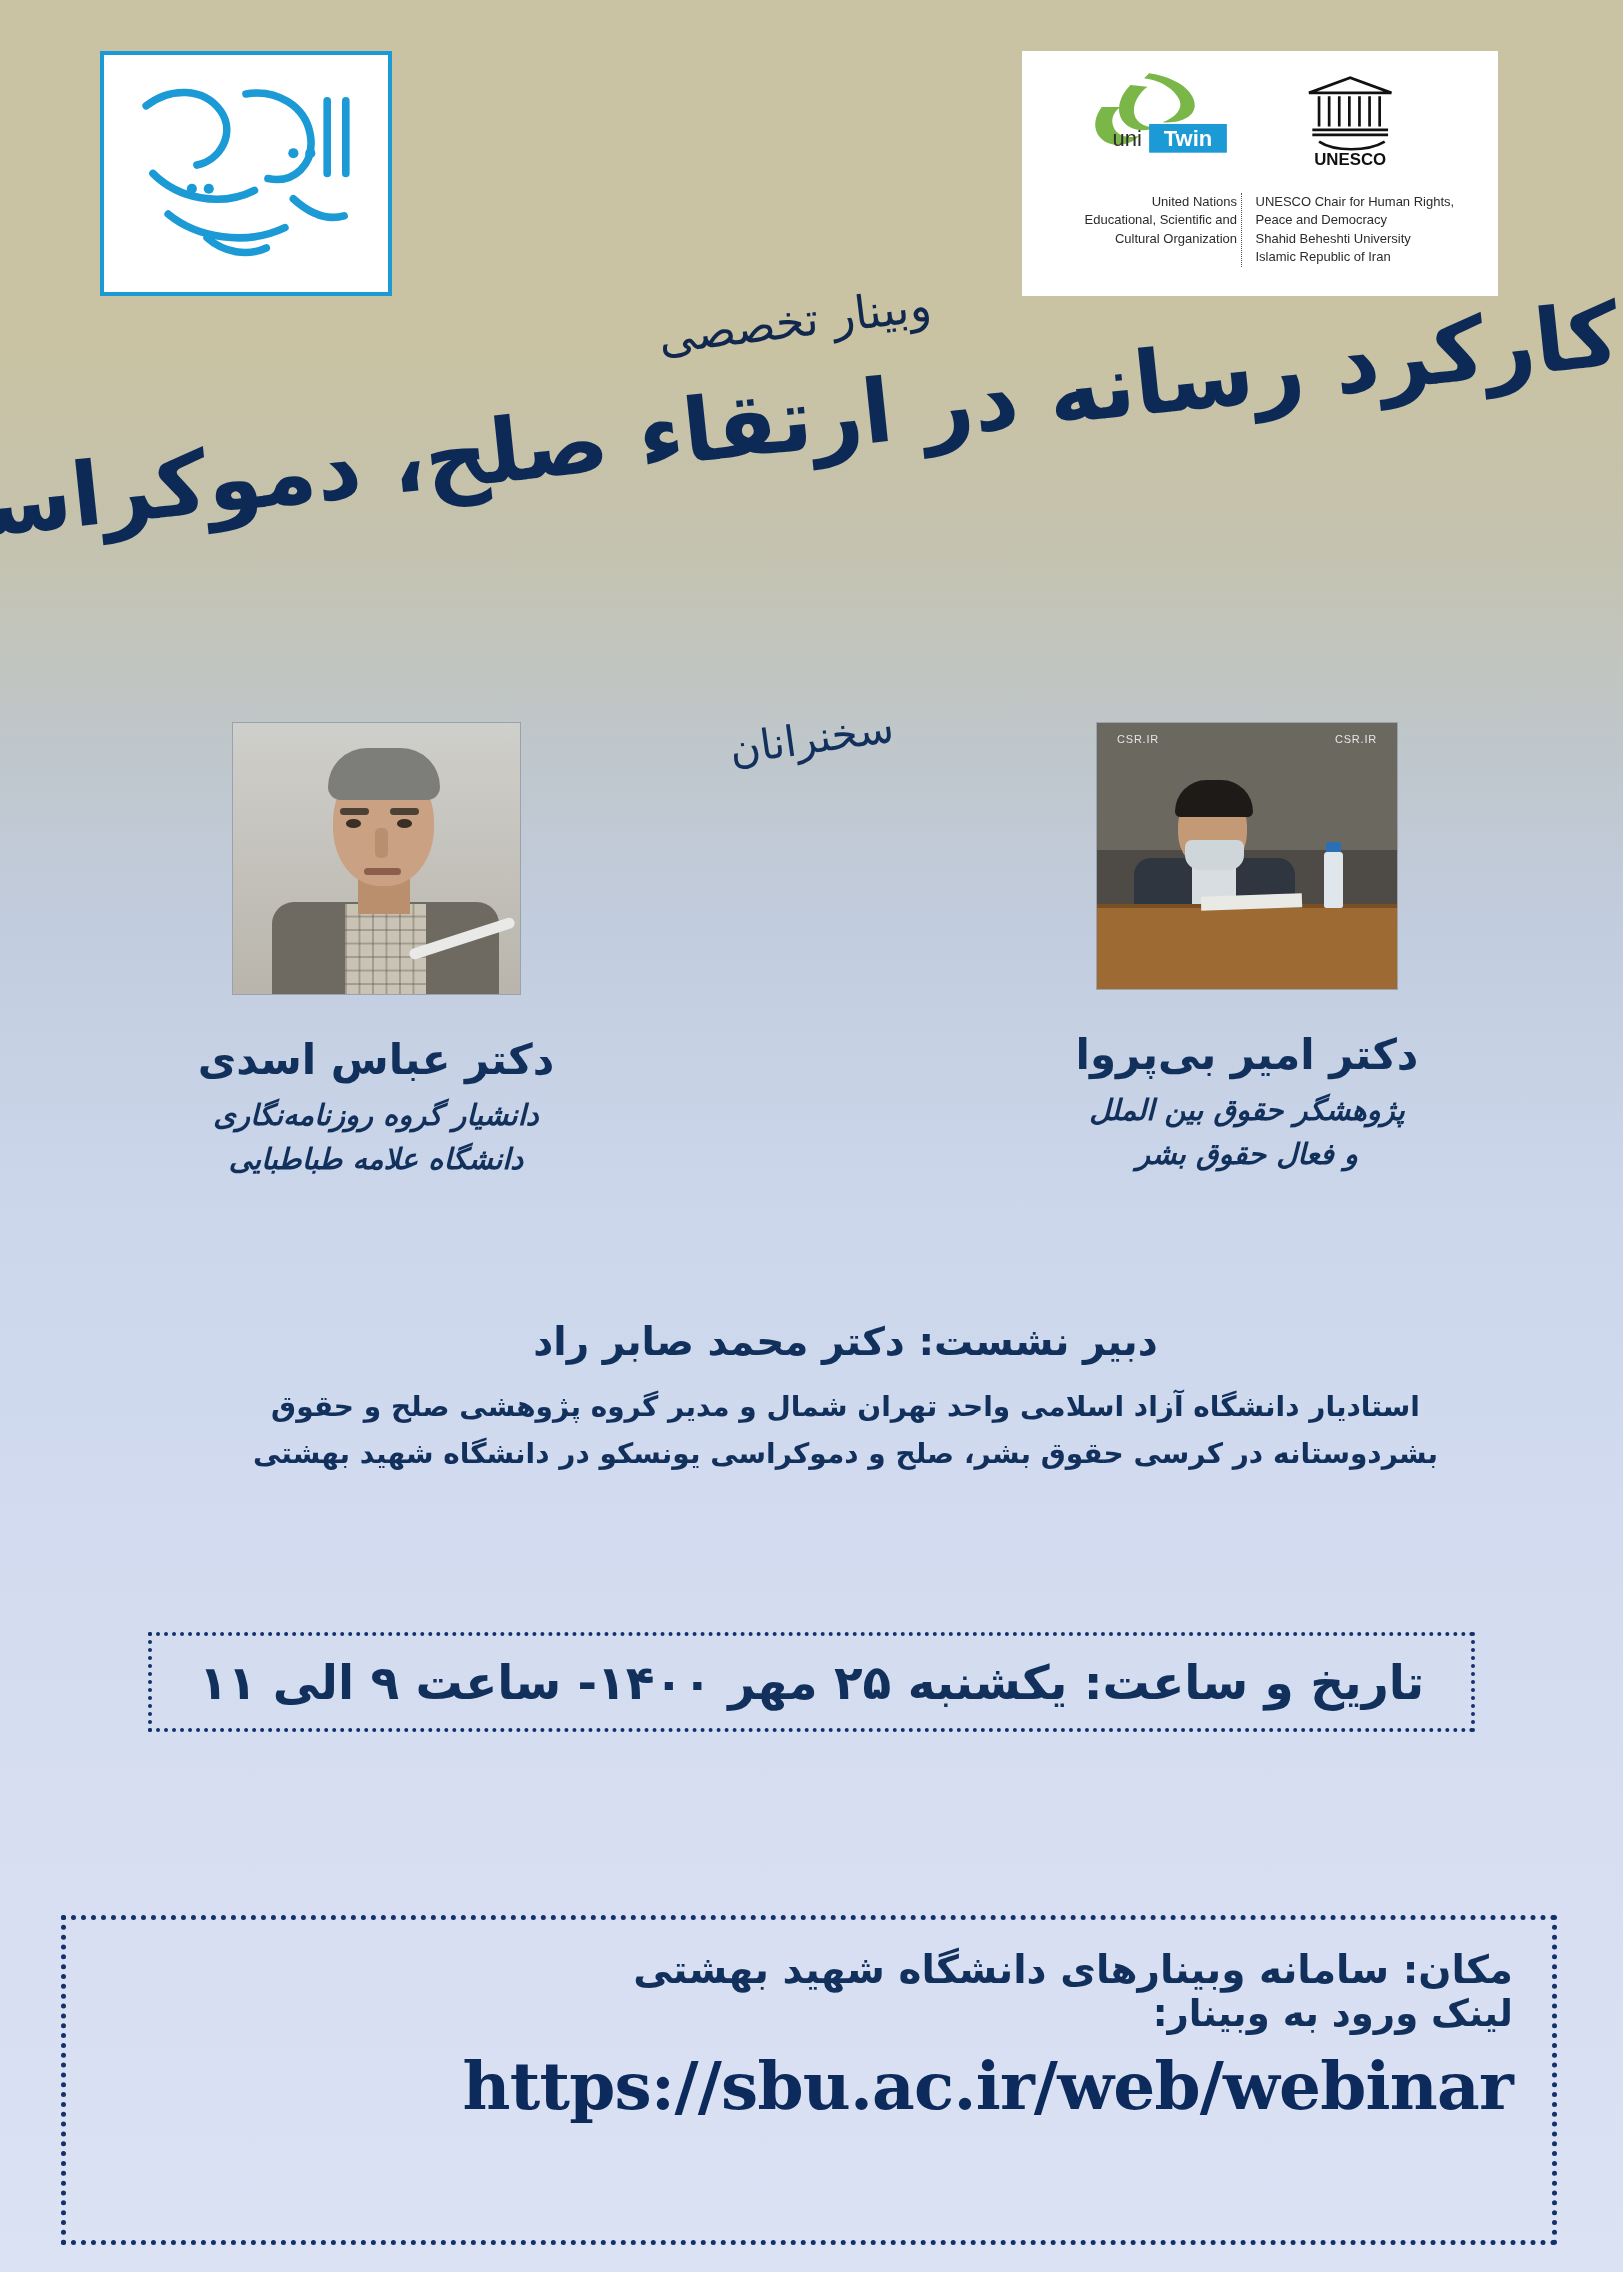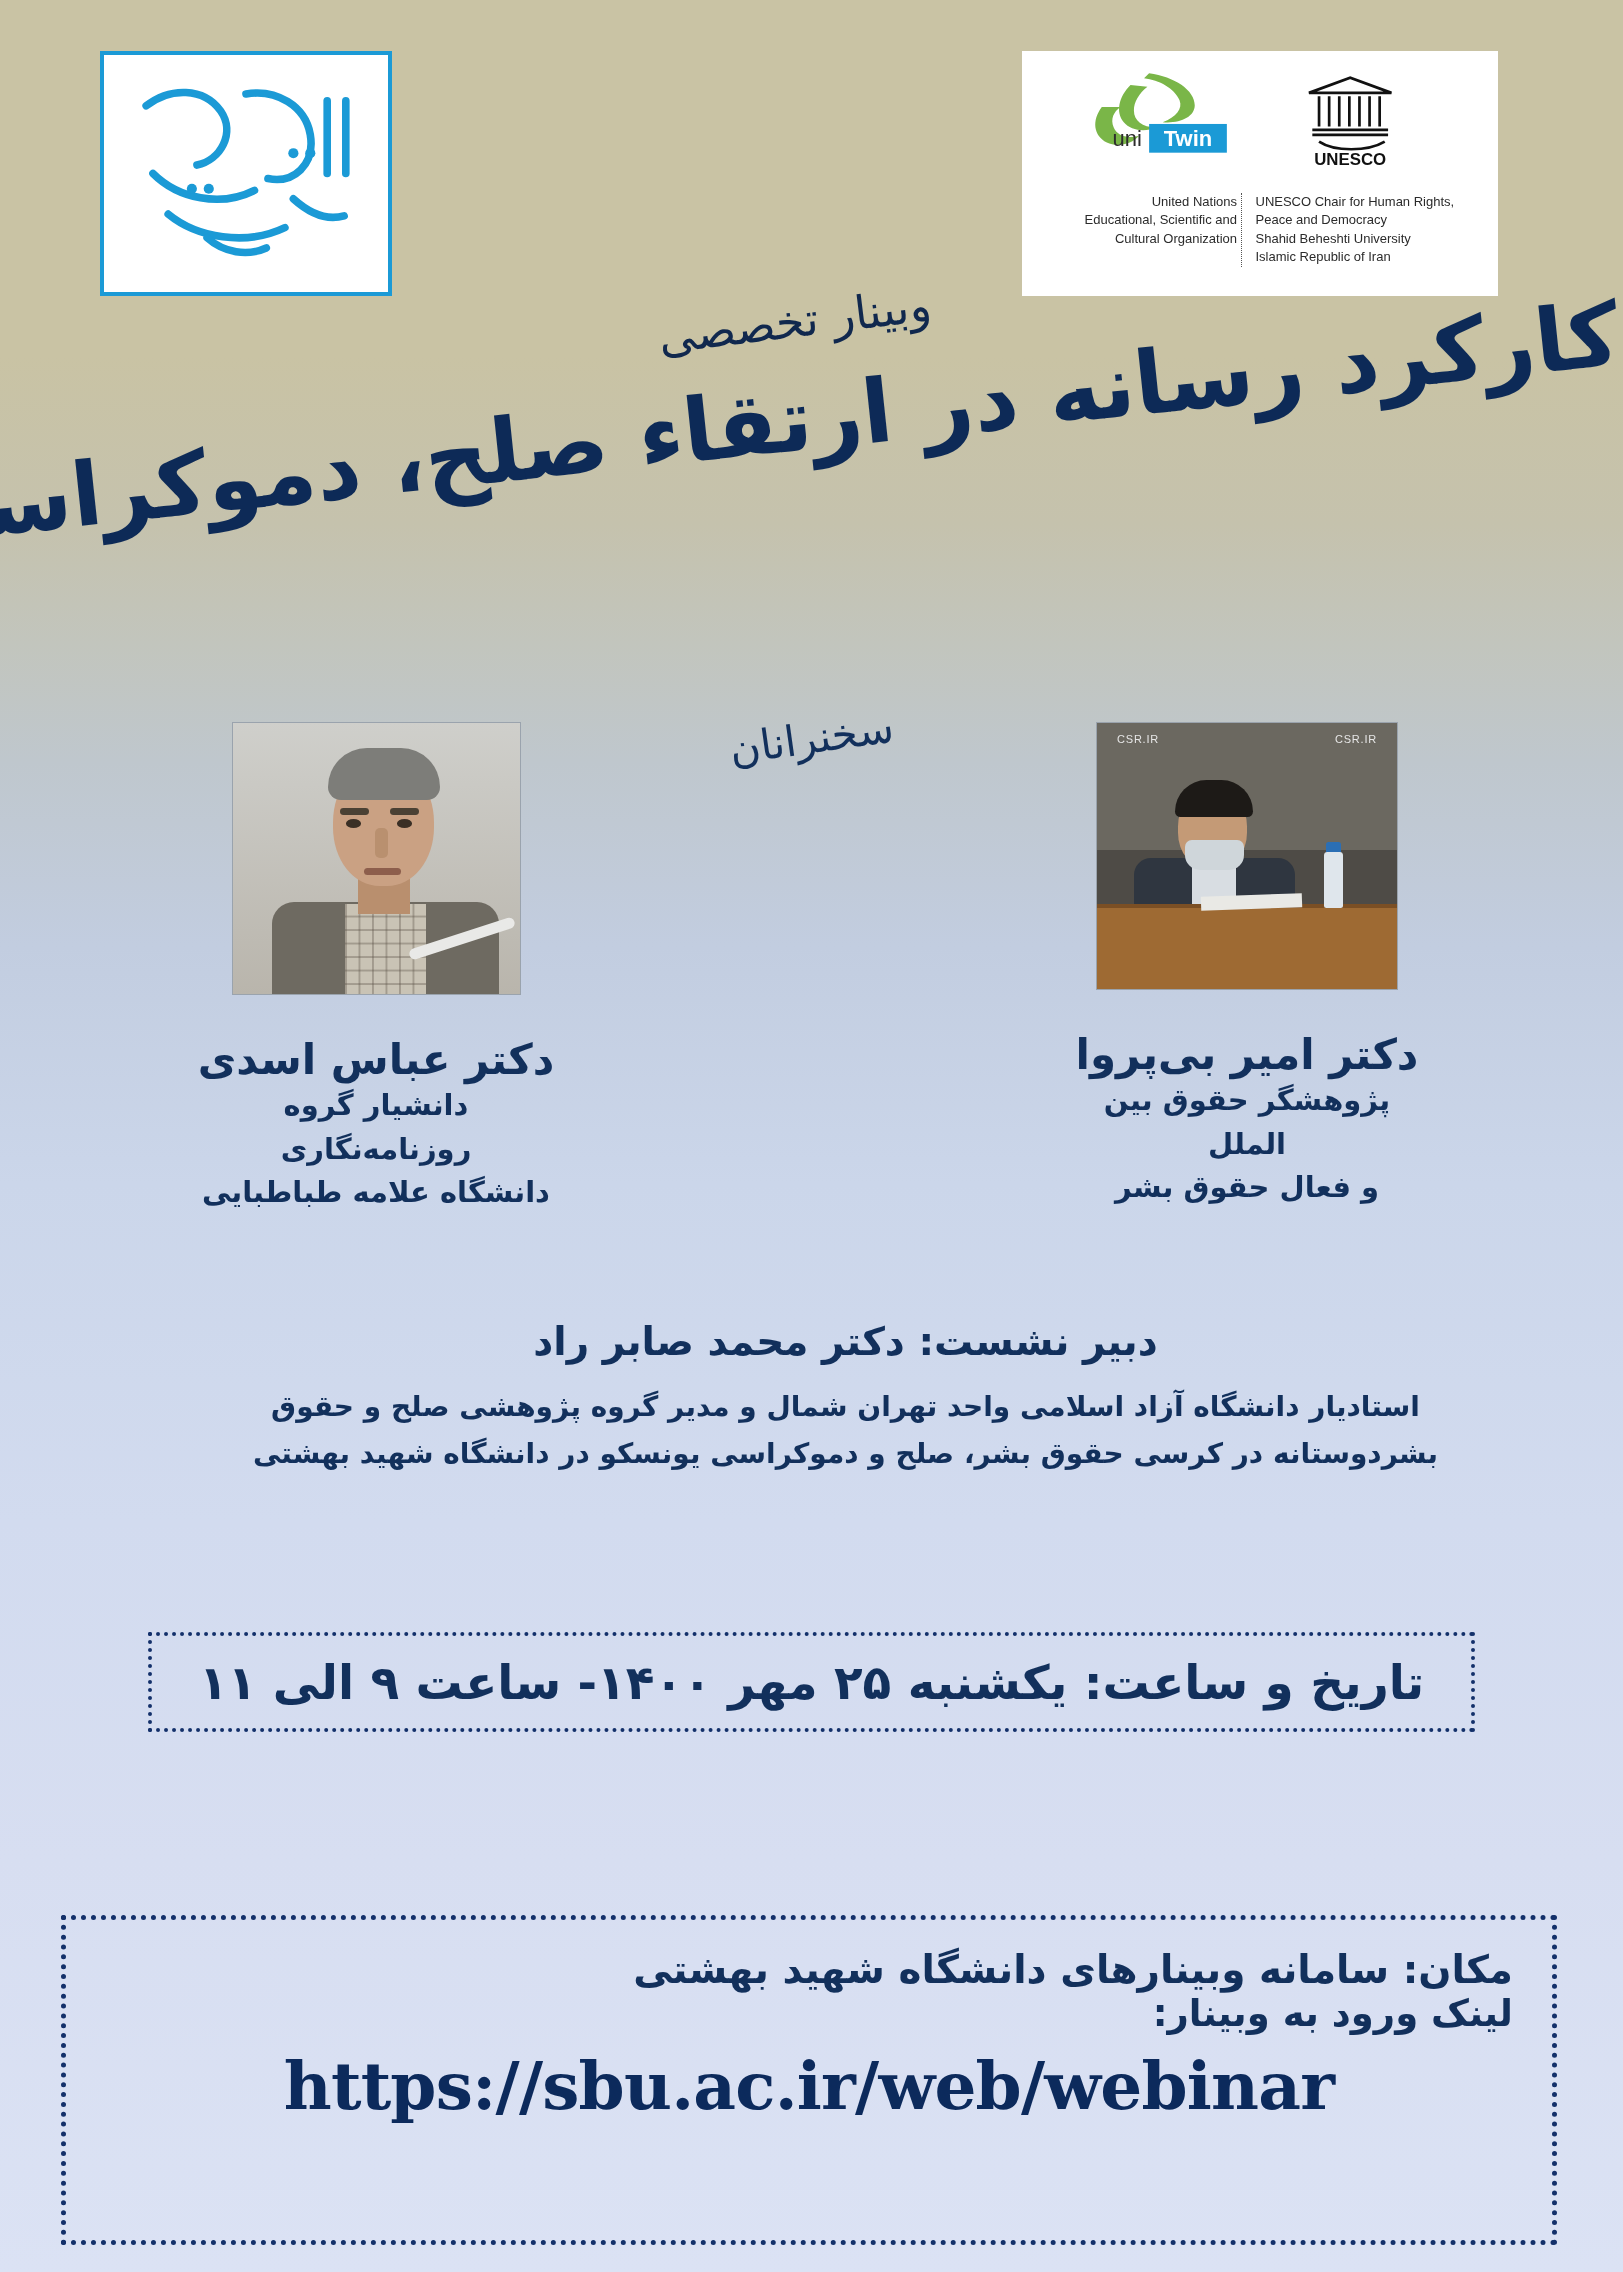--- a/index.html
+++ b/index.html
@@ -169,24 +169,26 @@
     background: #8d8d8d;
   }
   .speaker-right .photo { width: 300px; height: 266px; }
   .sp-name {
     margin-top: 40px;
     font-size: 42px;
     font-weight: bold;
     color: #12305c;
   }
   .sp-role {
+    margin-top: 10px;
     font-size: 29px;
     font-weight: bold;
     color: #12305c;
     line-height: 1.5;
+    font-style: italic;
   }
 
   
   .ph1-bg { position:absolute; inset:0; background:linear-gradient(to bottom,#cfcfcb,#b9b5ac); }
   .ph1-head { position:absolute; left:100px; top:36px; width:101px; height:127px; background:#caa183; border-radius:50% 50% 46% 46%; }
   .ph1-hair { position:absolute; left:95px; top:25px; width:112px; height:52px; background:#7d7d79; border-radius:51px 51px 17px 17px; }
   .ph1-brow { position:absolute; width:29px; height:6.8px; background:#4b4134; border-radius:3.4px; top:85px;}
   .ph1-eye  { position:absolute; width:15px; height:8.5px; background:#3a2f25; border-radius:50%; top:96px;}
   .ph1-nose { position:absolute; left:142px; top:105px; width:13.5px; height:30px; background:#b9906f; border-radius:5px; }
   .ph1-mouth{ position:absolute; left:131px; top:145px; width:37px; height:6.8px; background:#8d5e4c; border-radius:4.2px; }
@@ -265,21 +267,21 @@
   }
   .link-label {
     font-size: 37px;
     font-weight: bold;
     color: #12305c;
     text-align: right;
   }
   .link-url {
     margin-top: 12px;
     direction: ltr;
-    text-align: center;
+    text-align: right;
     font-family: "DejaVu Serif", "Liberation Serif", serif;
     font-weight: bold;
     font-size: 66px;
     color: #0c2a5c;
     letter-spacing: -0.8px;
   }
 </style>
 </head>
 <body>
 

